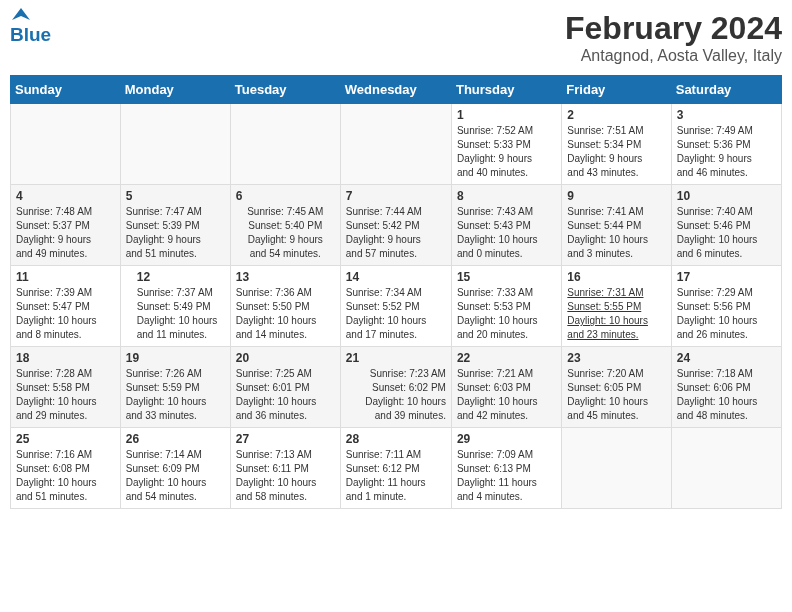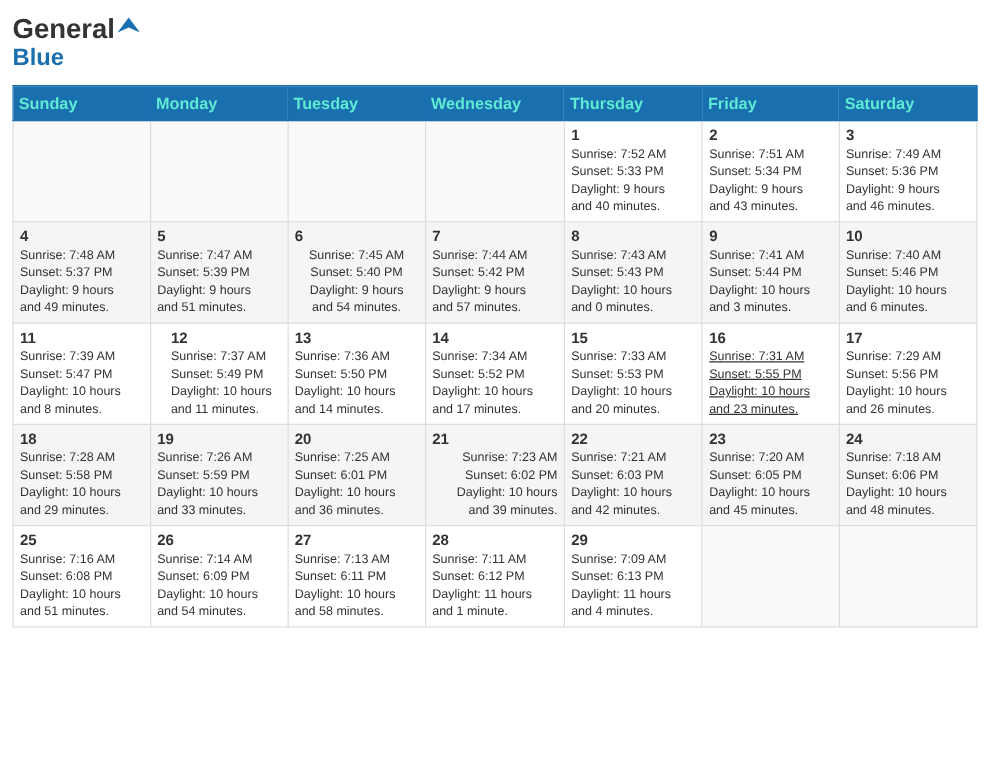--- a/index.html
+++ b/index.html
@@ -38,21 +38,21 @@
       font-weight: normal;
       color: #555;
     }
     .calendar {
       width: 100%;
       border-collapse: collapse;
       border: 1px solid #ccc;
     }
     .calendar th {
       background: #1a6faf;
-      color: #5eead4;
+      color: #ffffff;
       font-size: 13px;
       font-weight: bold;
       padding: 6px 4px;
       text-align: left;
       border: 1px solid #1a6faf;
     }
     .calendar td {
       vertical-align: top;
       padding: 4px 5px;
       font-size: 10.5px;
@@ -79,28 +79,31 @@
       color: #333;
       line-height: 1.4;
     }
   </style>
 </head>
 <body>
 
 <div class="header">
   <div class="logo">
     <div class="logo-line">
-      <span style="font-size:22px;font-weight:bold;color:#333;">General</span>
       <svg width="18" height="18" viewBox="0 0 18 18" style="margin-left:2px;margin-top:-4px;">
         <polygon points="9,2 18,14 9,10 0,14" fill="#1a6faf"></polygon>
       </svg>
     </div>
     <div>
       <span style="font-size:19px;font-weight:bold;color:#1a6faf;">Blue</span>
     </div>
+  </div>
+  <div class="title-block">
+    <h1>February 2024</h1>
+    <h2>Antagnod, Aosta Valley, Italy</h2>
   </div>
 </div>
 
 <table class="calendar">
   <thead>
     <tr>
       <th>Sunday</th>
       <th>Monday</th>
       <th>Tuesday</th>
       <th>Wednesday</th>

